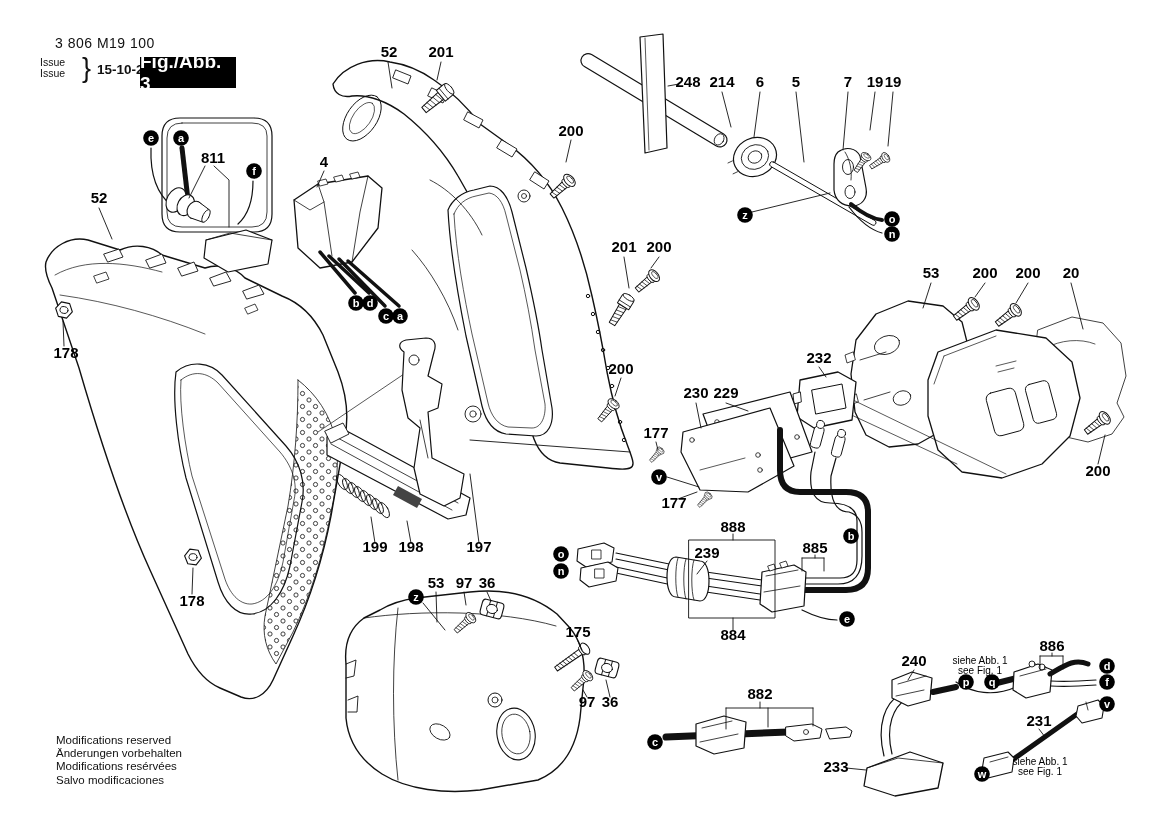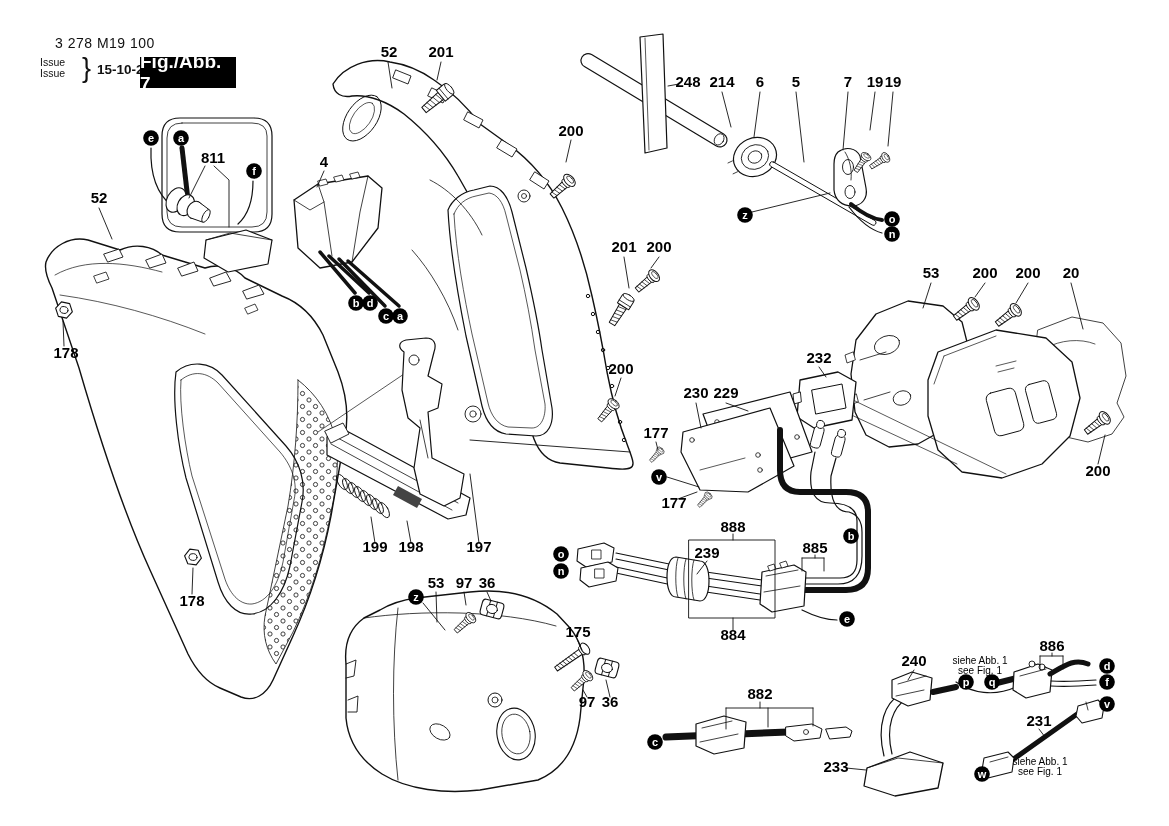--- a/index.html
+++ b/index.html
@@ -462,26 +462,32 @@
           <text x="982" y="777.8" class="badge-letter">w</text>
         </g>
         <text x="980" y="664" class="note-text">siehe Abb. 1</text>
         <text x="980" y="674" class="note-text">see Fig. 1</text>
         <text x="1040" y="765" class="note-text">siehe Abb. 1</text>
         <text x="1040" y="775" class="note-text">see Fig. 1</text>
       </g>
 </svg>
 
 <div>
-  <div class="hdr-partnum">3 278 M19 100</div>
+  <div class="hdr-partnum">3 806 M19 100</div>
   <div class="hdr-issue">
     <div>Issue</div>
     <div>Issue</div>
   </div>
   <div class="hdr-brace">}</div>
   <div class="hdr-date">15-10-20</div>
   <div class="hdr-figbox">
-    <span>Fig./Abb. 7</span>
+    <span>Fig./Abb. 3</span>
   </div>
 </div>
 
-
+<div class="footer">
+  <div>Modifications reserved</div>
+  <div>Änderungen vorbehalten</div>
+  <div>Modifications resérvées</div>
+  <div>Salvo modificaciones</div>
 </div>
 
+</div>
+
 </body></html>

